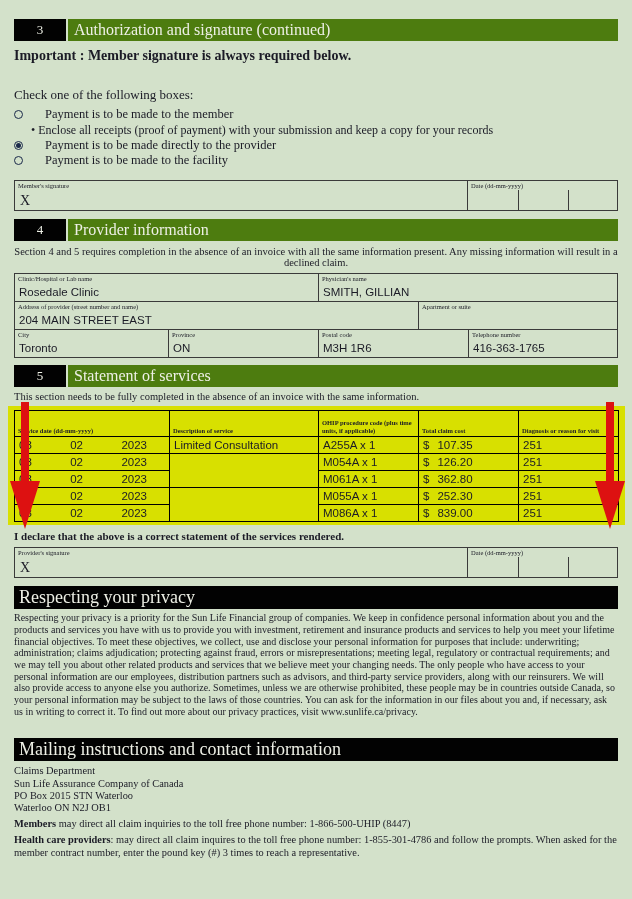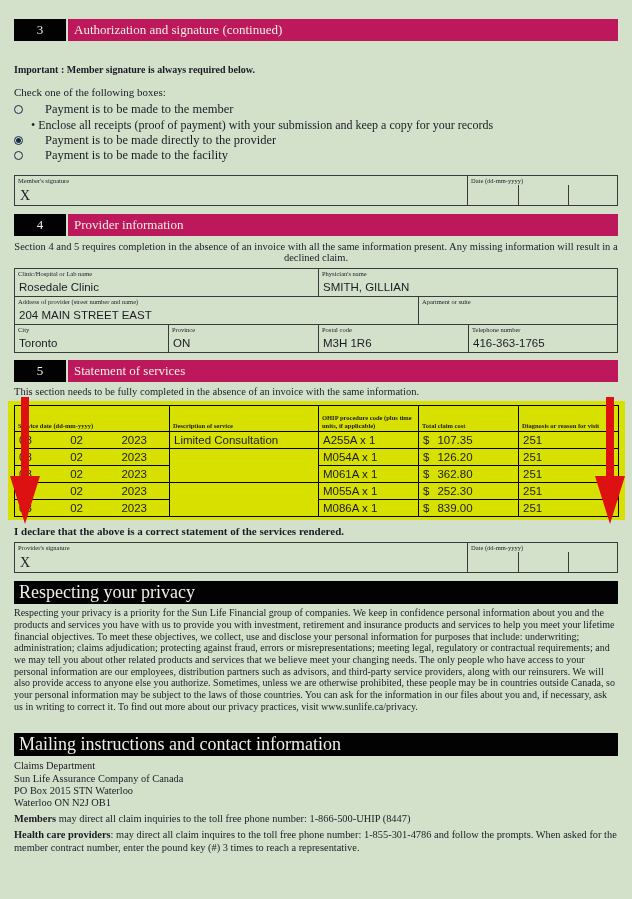--- a/index.html
+++ b/index.html
@@ -12,30 +12,30 @@
   }
   .page { padding:19px 14px 0 14px; }
 
   
   .secbar { display:flex; height:22px; }
   .secnum {
     width:52px; background:#020202; color:#eef0e6; font-size:13px;
     display:flex; align-items:center; justify-content:center;
   }
   .sectitle {
-    flex:1; margin-left:2px; background:#be185d; color:#eef0e6;
-    font-size:13px; display:flex; align-items:center; padding-left:6px;
+    flex:1; margin-left:2px; background:#4d7c0f; color:#eef0e6;
+    font-size:16px; display:flex; align-items:center; padding-left:6px;
   }
   .fullbar {
     height:23px; background:#020202; color:#eef0e6; font-size:18px;
     display:flex; align-items:center; padding-left:5px;
   }
 
-  .important { margin-top:23px; font-weight:bold; font-size:10px; }
-  .checkline { margin-top:11px; font-size:11px; }
+  .important { margin-top:7px; font-weight:bold; font-size:14px; }
+  .checkline { margin-top:23px; font-size:13px; }
 
   .options { margin-top:4px; font-size:12.5px; }
   .opt { display:flex; align-items:center; line-height:15.5px;gap:16px; }
   .radio {
     width:9px; height:9px; border:1.4px solid #1b2a4a; border-radius:50%;
     margin-right:6px; flex:0 0 auto; position:relative; background:transparent;
   }
   .radio.checked::after {
     content:""; position:absolute; left:1px; top:1px; right:1px; bottom:1px;
     background:#1b2a4a; border-radius:50%;

